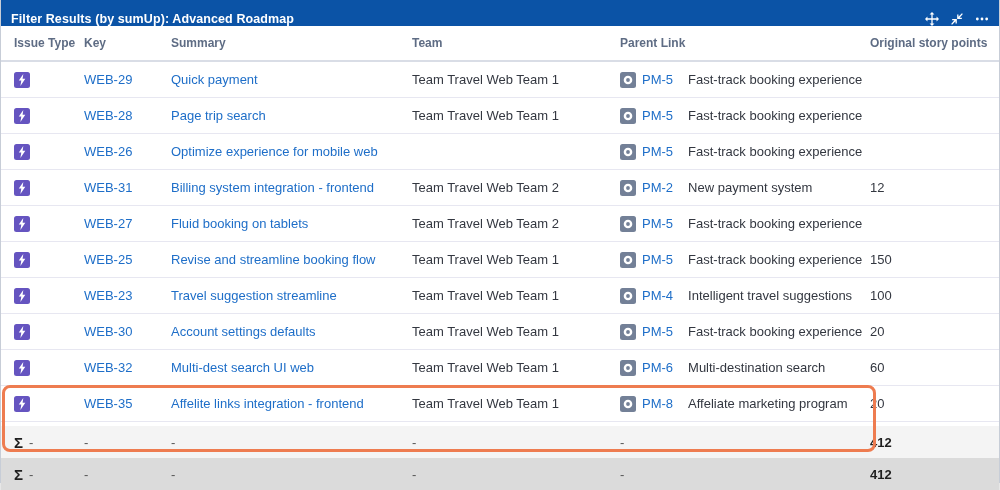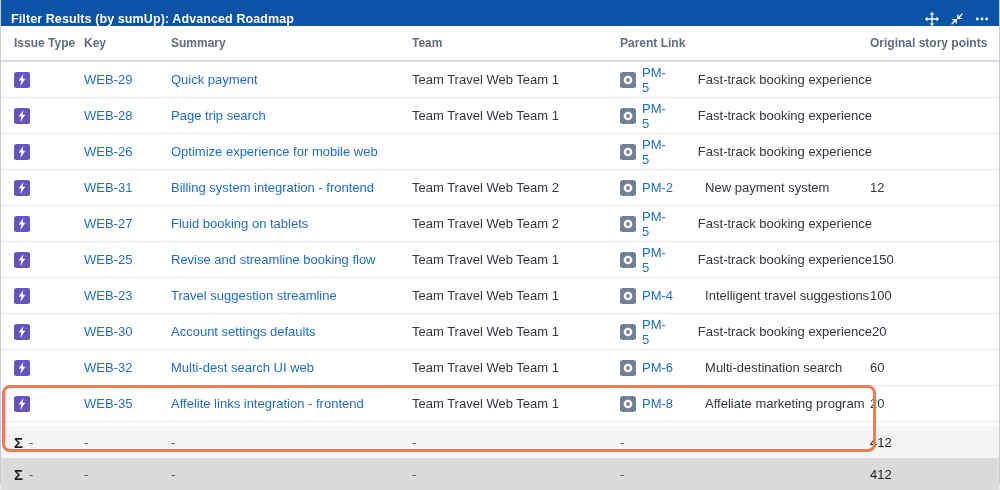--- a/index.html
+++ b/index.html
@@ -33,29 +33,29 @@
   .c-summary{flex:0 0 241px;}
   .c-team{flex:0 0 176px;}
   .c-parent{flex:0 0 250px;display:flex;align-items:center;padding-left:32px;}
   .c-points{flex:1 1 auto;}
   a.lnk{color:var(--link);text-decoration:none;cursor:pointer;}
   .type-icon{width:16px;height:16px;display:block;}
   .type-icon .bg{fill:var(--issue-icon);}
   .parent-icon{width:16px;height:16px;display:block;margin-right:6px;flex:0 0 16px;}
   .parent-icon .bg{fill:var(--parent-icon);}
   .parent-icon .ring{fill:none;stroke:#fff;stroke-width:2.4;}
-  .c-parent .pkey{margin-right:5px;}
-  .c-parent .psum{color:var(--text);white-space:nowrap;margin-left:27px;}
+  .c-parent .pkey{margin-right:15px;}
+  .c-parent .psum{color:var(--text);white-space:nowrap;}
   
   .sum-spacer{height:4px;background:#fff;}
   .sum-row{display:flex;align-items:center;height:32px;box-sizing:border-box;
     font-size:13px;color:#3c3c3c;background:var(--sum1);}
   .sum-row.alt{background:var(--sum2);}
   .sigma{font-weight:bold;font-size:15px;color:#1f1f1f;margin-right:6px;}
-  .sum-total{font-weight:normal;color:#1f1f1f;}
+  .sum-total{font-weight:bold;color:#1f1f1f;}
   .dash{color:#555;}
   
   .highlight-box{position:absolute;left:2px;top:385px;width:874px;height:67px;
     border:3px solid var(--highlight);border-radius:8px;box-sizing:border-box;
     pointer-events:none;z-index:5;}
   
   .footer{display:flex;align-items:center;height:20px;padding:0 9px;box-sizing:border-box;
     font-size:13px;color:#2e2e2e;background:#fff;}
   .pagination{margin-left:auto;display:flex;align-items:center;gap:8px;font-size:13px;}
   .pg-prev{color:var(--prev-arrow);font-size:11px;cursor:pointer;}

